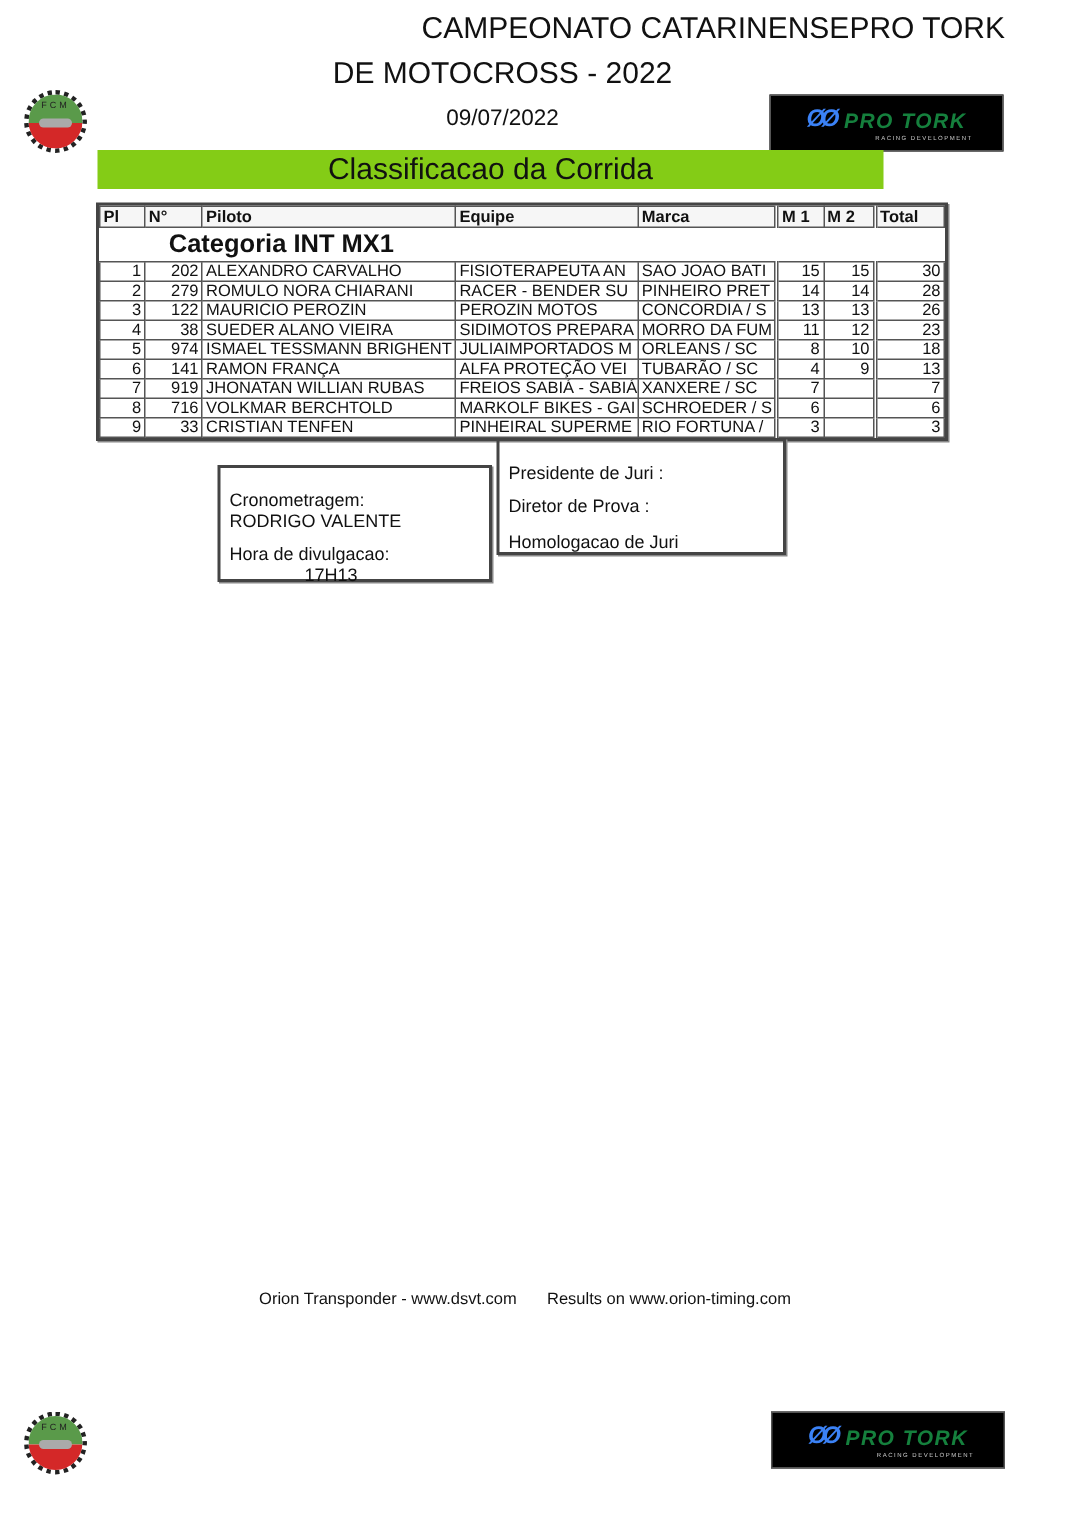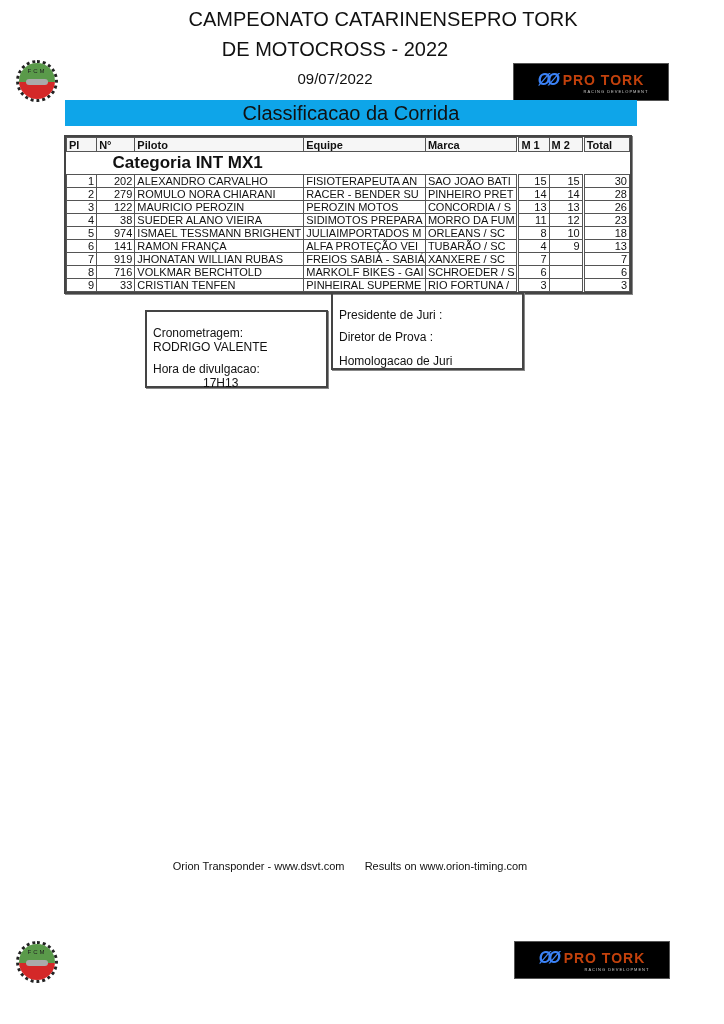--- a/index.html
+++ b/index.html
@@ -1,35 +1,35 @@
 <!DOCTYPE html>
 <html><head>
 <meta charset="utf-8">
 <style>
   html, body { margin:0; padding:0; background:#fff; }
   body { width:724px; height:1024px; position:relative; overflow:hidden; font-family:"Liberation Sans", sans-serif; color:#111; }
   .abs { position:absolute; }
 
-  .title1 { left:0; width:670px; top:8px; text-align:center; font-size:20px;margin-left:48px; }
+  .title1 { left:0; width:670px; top:8px; text-align:right; font-size:20px; }
   .title2 { left:0; width:670px; top:38px; text-align:center; font-size:20px; }
   .date   { left:0; width:670px; top:70px; text-align:center; font-size:15px; }
 
   .logo-fcm { width:36px; height:36px; border-radius:50%; border:3px dotted #222; overflow:hidden; background:#fff; }
   .logo-fcm .top { position:absolute; left:0; top:0; width:100%; height:52%; background:#5a9a4a; }
   .logo-fcm .bot { position:absolute; left:0; bottom:0; width:100%; height:48%; background:#d42828; }
   .logo-fcm .txt { position:absolute; top:5px; width:100%; text-align:center; font-size:6px; color:#222; letter-spacing:2px; }
   .logo-fcm .bike { position:absolute; top:16px; left:7px; width:22px; height:6px; background:#aaa; border-radius:3px; }
 
   .logo-pt { background:#000; display:flex; flex-direction:column; align-items:center; justify-content:center; border:1px solid #555; }
   .logo-pt .row { display:flex; align-items:center; gap:6px; }
   .logo-pt .swoosh { color:#3b82f6; font-size:16px; font-style:italic; font-weight:bold; letter-spacing:-3px; }
-  .logo-pt .brand { color:#c2410c; font-size:14px; font-weight:bold; letter-spacing:1px; }
+  .logo-pt .brand { color:#15803d; font-size:14px; font-style:italic; font-weight:bold; letter-spacing:1px; }
   .logo-pt .sub { color:#ccc; font-size:4px; letter-spacing:1px; margin-left:50px; }
 
-  .banner { left:65px; top:100px; width:572px; height:26px; background:#0ea5e9; text-align:center; font-size:20px; line-height:26px; }
+  .banner { left:65px; top:100px; width:524px; height:26px; background:#84cc16; text-align:center; font-size:20px; line-height:26px; }
 
   .tbl-wrap { left:64px; top:135px; width:564px; border:2px solid #444; box-shadow:1px 1px 0 #888; }
   table.res { border-collapse:collapse; width:100%; font-size:11px; table-layout:fixed; }
   table.res td, table.res th { border:1px solid #555; padding:0 2px; height:12px; line-height:12px; white-space:nowrap; overflow:hidden; font-weight:normal; }
   table.res th { text-align:left; background:#f6f6f6; height:13px;font-weight:bold; }
   table.res td.num { text-align:right; }
   table.res .dbl-l { border-left:3px double #555; }
   table.res tr.cat td { border-left:none; border-right:none; font-size:17px; font-weight:bold; height:22px; line-height:22px; padding-left:46px; }
 
   .box { border:2px solid #444; box-shadow:1px 1px 0 #888; font-size:12px; padding:14px 6px; box-sizing:border-box; }

